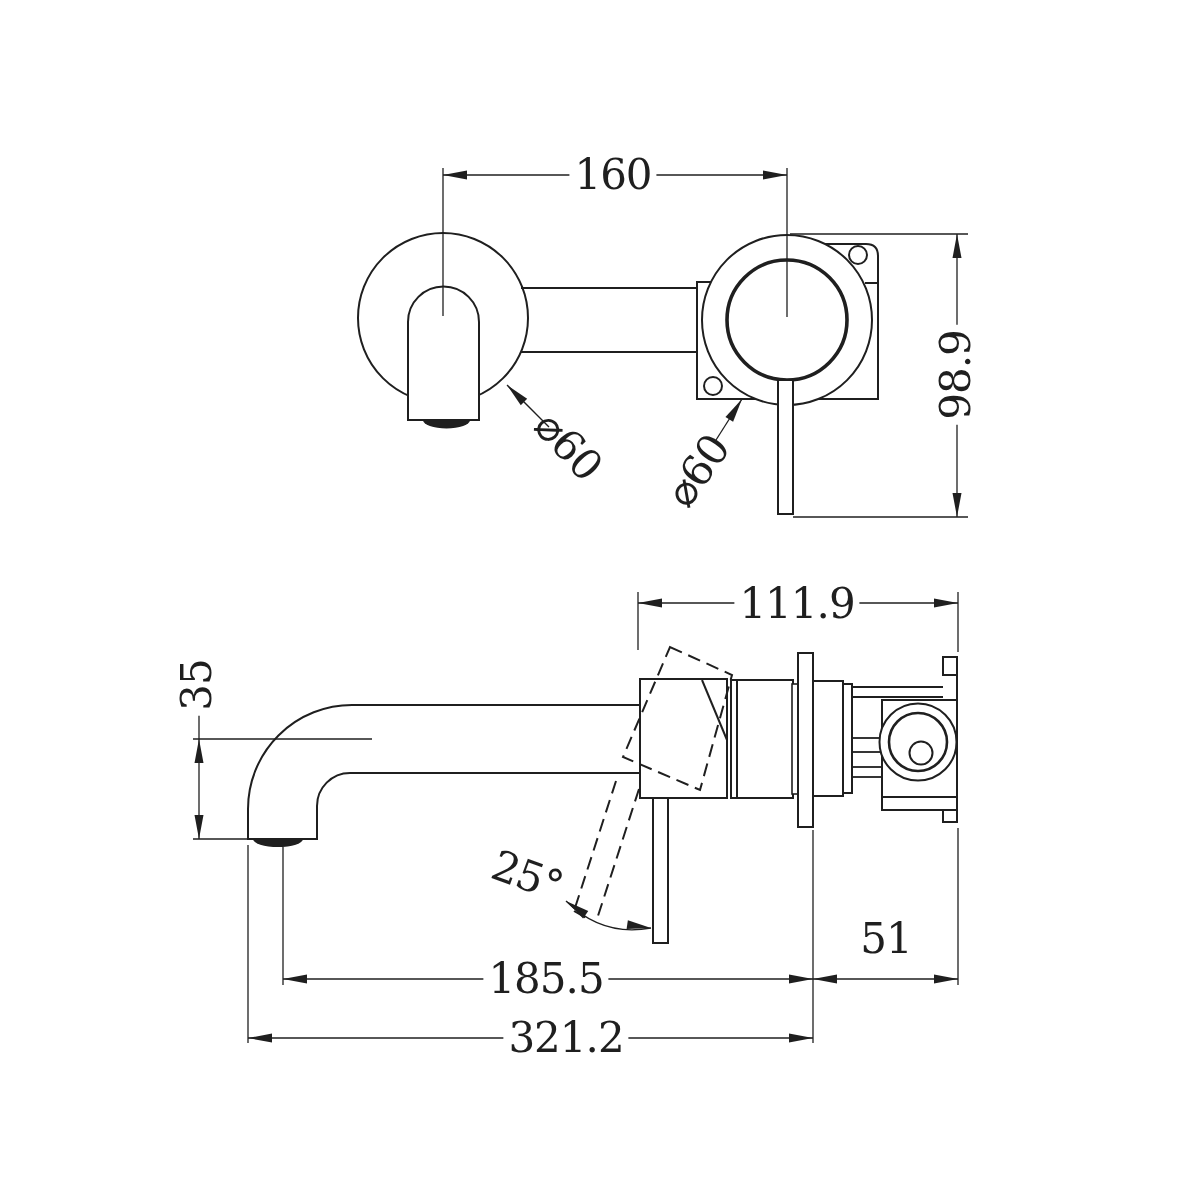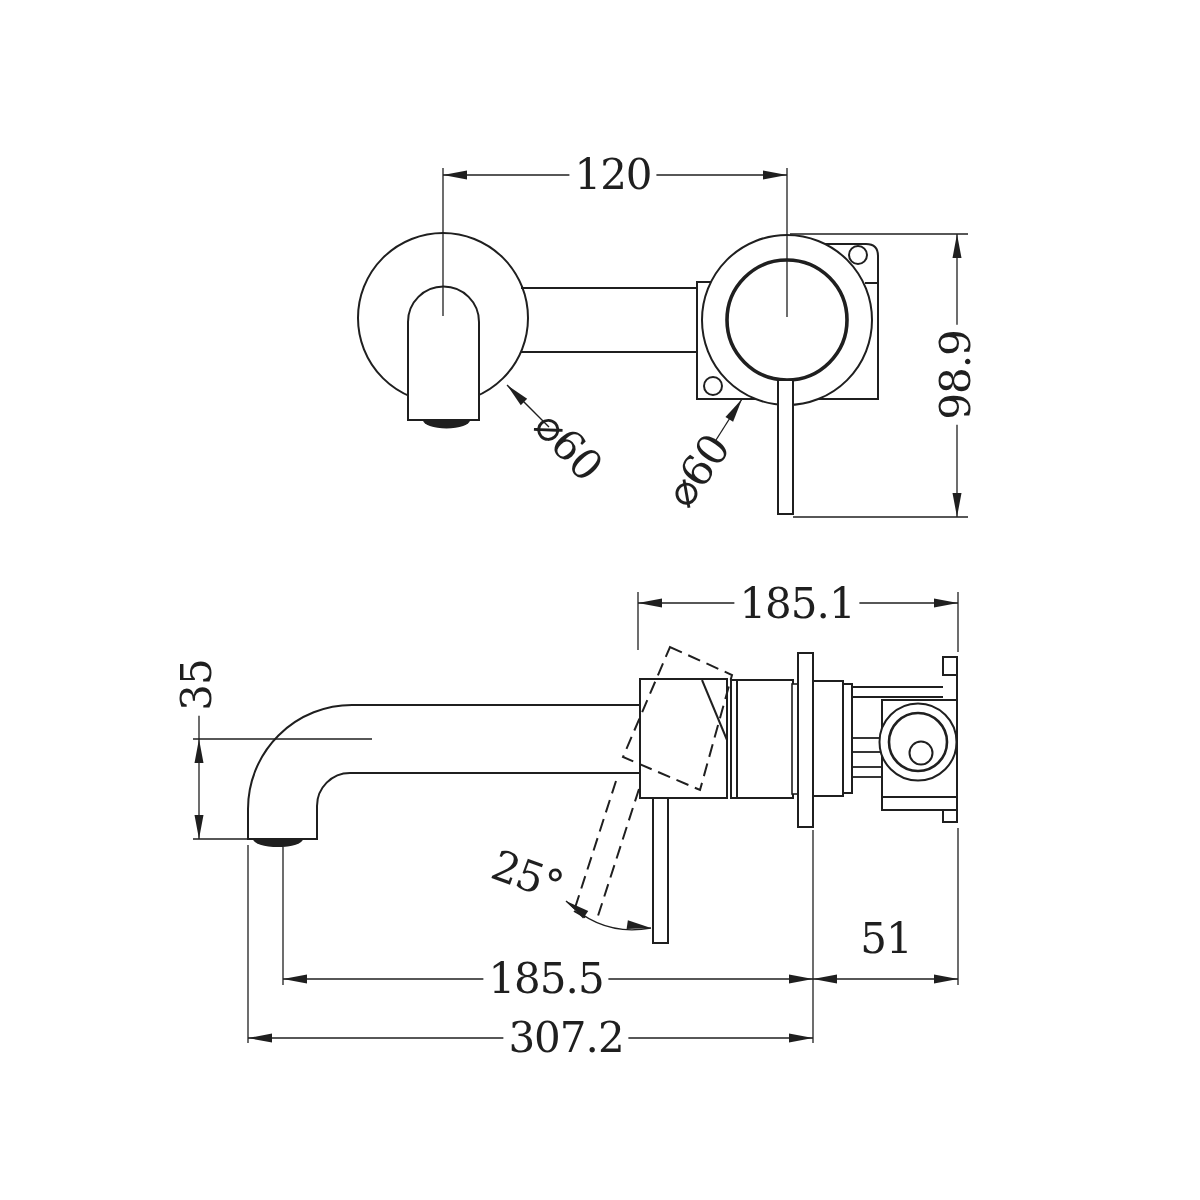--- a/index.html
+++ b/index.html
@@ -140,24 +140,24 @@
       <path d="M0,0 L-24,-4.5 L-24,4.5 Z" transform="translate(813,979) rotate(180)"></path>
       <path d="M0,0 L-24,-4.5 L-24,4.5 Z" transform="translate(958,979)"></path>
       <path d="M0,0 L-24,-4.5 L-24,4.5 Z" transform="translate(248,1038) rotate(180)"></path>
       <path d="M0,0 L-24,-4.5 L-24,4.5 Z" transform="translate(813,1038)"></path>
       <path d="M0,0 L-24,-4.5 L-24,4.5 Z" transform="translate(566,901) rotate(215)"></path>
       <path d="M0,0 L-24,-4.5 L-24,4.5 Z" transform="translate(651,928) rotate(8)"></path>
     </g>
   </g>
 </svg>
 
-<span class="dim" style="left:613px;top:175px;transform:translate(-50%,-50%);">120</span>
+<span class="dim" style="left:613px;top:175px;transform:translate(-50%,-50%);">160</span>
 <span class="dim" style="left:956px;top:375px;transform:translate(-50%,-50%) rotate(-90deg);">98.9</span>
 <span class="dim" style="left:568px;top:446px;transform:translate(-50%,-50%) rotate(47deg);background:transparent;">⌀60</span>
 <span class="dim" style="left:698px;top:471px;transform:translate(-50%,-50%) rotate(-55deg);background:transparent;">⌀60</span>
-<span class="dim" style="left:797px;top:604px;transform:translate(-50%,-50%);">185.1</span>
+<span class="dim" style="left:797px;top:604px;transform:translate(-50%,-50%);">111.9</span>
 <span class="dim" style="left:197px;top:685px;transform:translate(-50%,-50%) rotate(-90deg);">35</span>
 <span class="dim" style="left:527px;top:876px;transform:translate(-50%,-50%) rotate(20deg);background:transparent;">25°</span>
 <span class="dim" style="left:546px;top:979px;transform:translate(-50%,-50%);">185.5</span>
 <span class="dim" style="left:886px;top:939px;transform:translate(-50%,-50%);">51</span>
-<span class="dim" style="left:566px;top:1038px;transform:translate(-50%,-50%);">307.2</span>
+<span class="dim" style="left:566px;top:1038px;transform:translate(-50%,-50%);">321.2</span>
 
 </div>
 
 </body></html>

